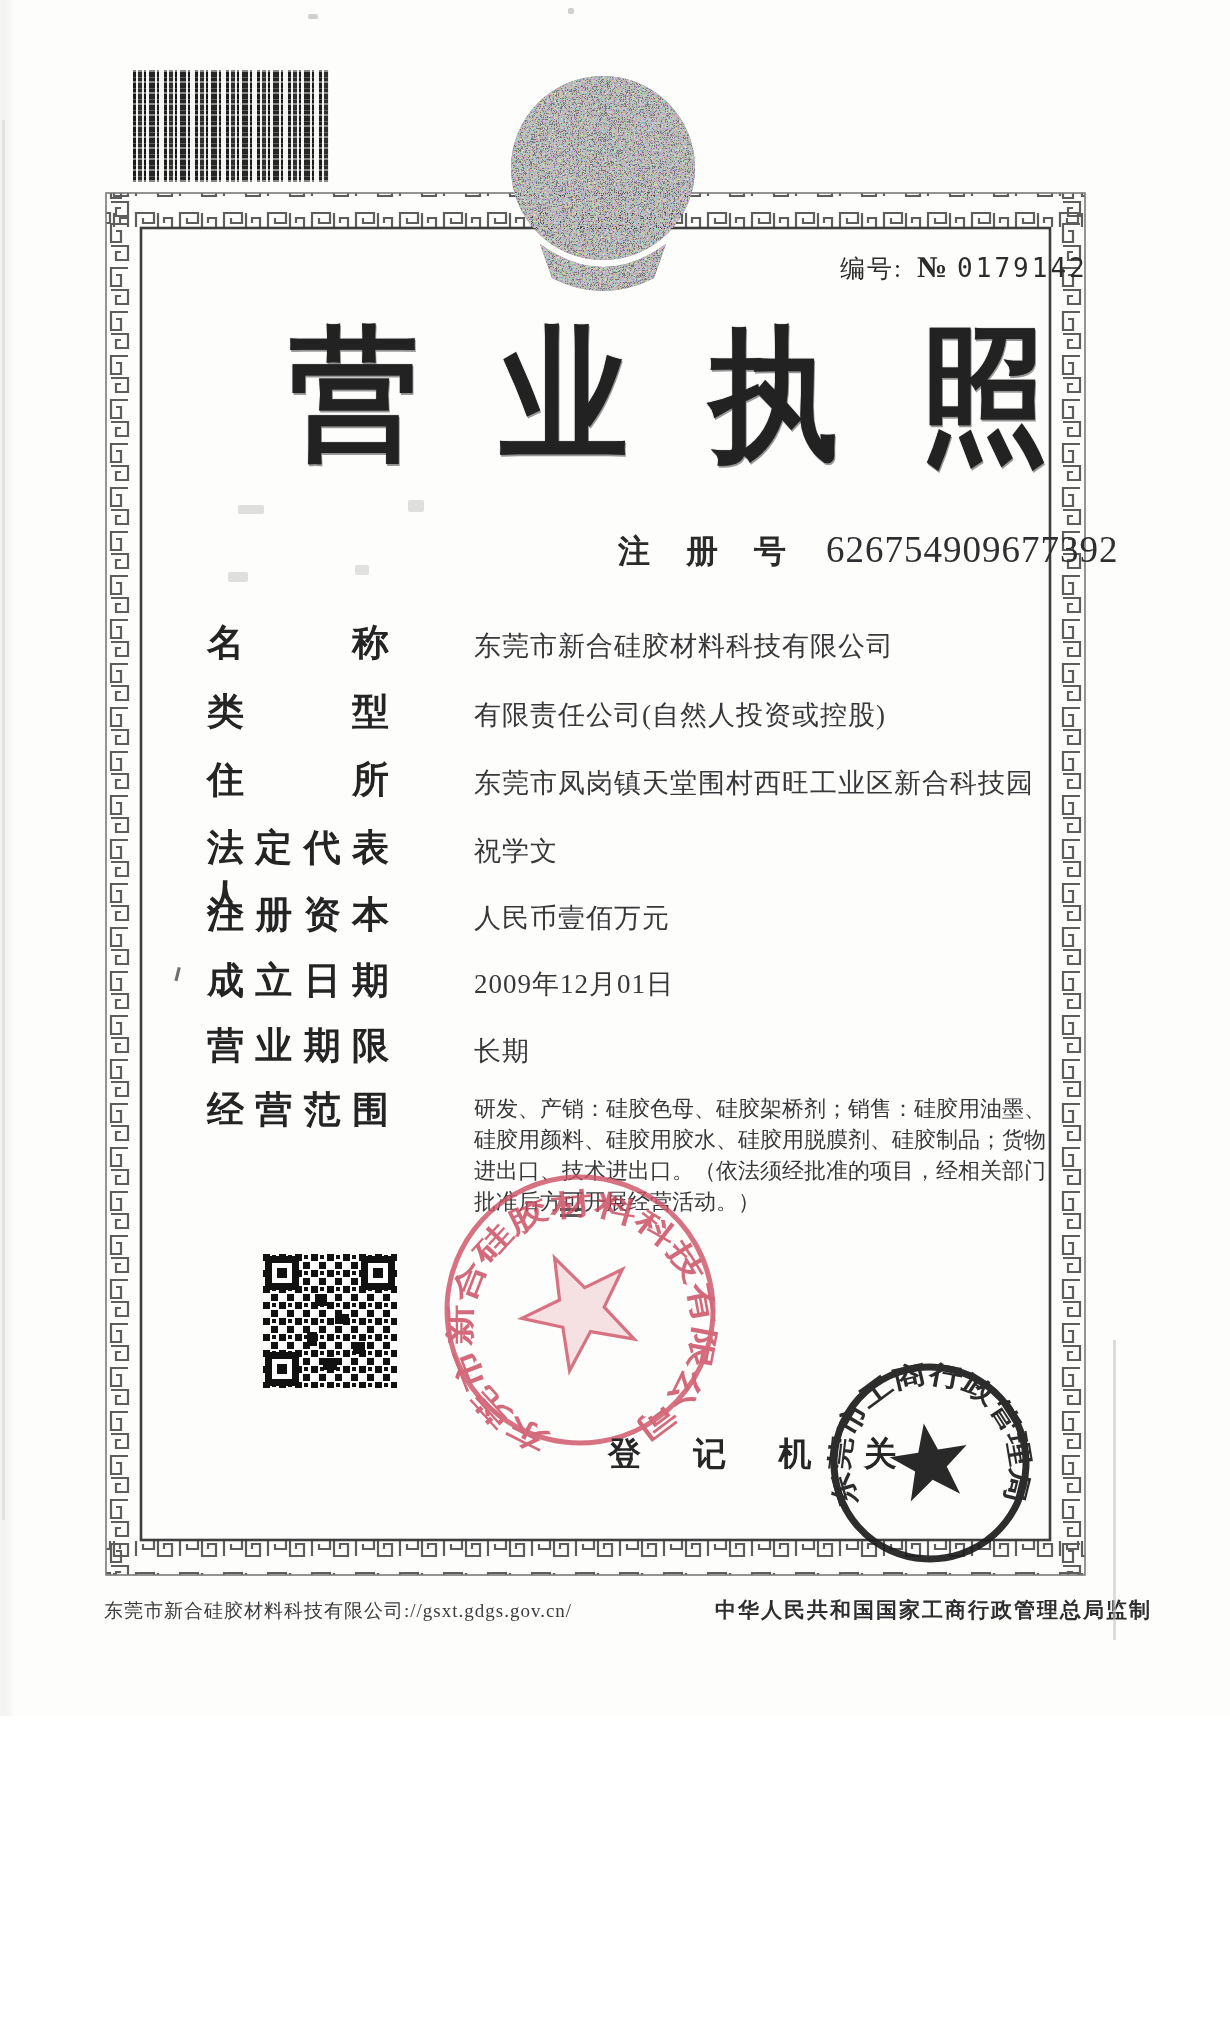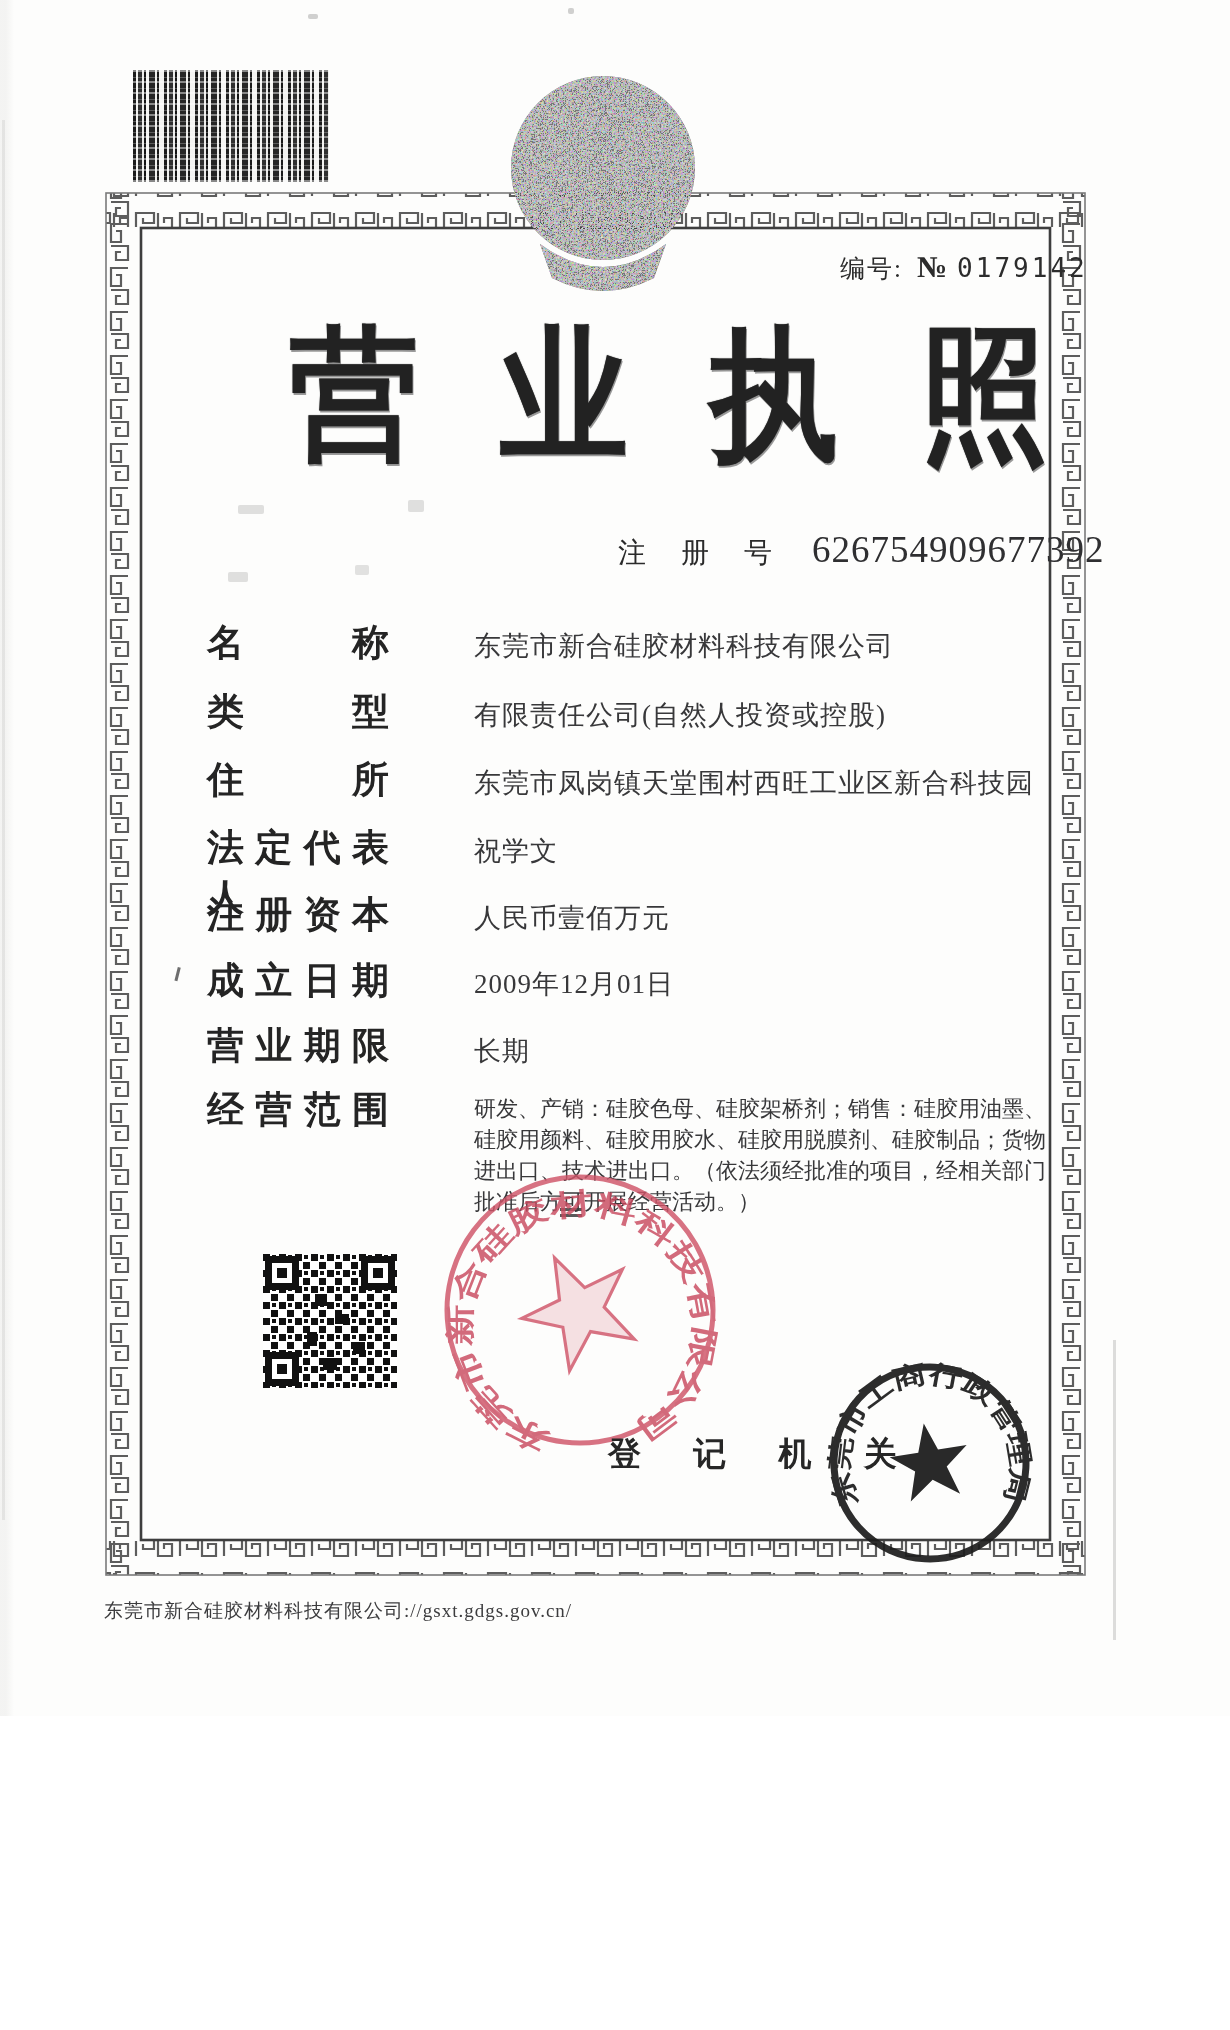--- a/index.html
+++ b/index.html
@@ -41,21 +41,21 @@
   .serial .no-sym{ font-weight:bold; font-size:30px; padding:0 8px 0 14px;}
   .serial .no-digits{ font-family:"DejaVu Sans Mono", monospace; font-size:26px; letter-spacing:3px;}
 
   .title{
     font-family:"Liberation Sans", sans-serif;
     font-weight:900; font-size:128px; letter-spacing:82px;
     color:#222; transform:scaleY(1.12); transform-origin:top left;
     text-shadow:0 0 1px #444, 1px 1px 0 rgba(90,90,90,.6);
     white-space:nowrap;
   }
-  .regno-label{ font-size:28px; font-weight:400; letter-spacing:14px; color:#2a2a2a;}
+  .regno-label{ font-size:32px; font-weight:700; letter-spacing:14px; color:#2a2a2a;}
   .regno-value{ font-size:37px; letter-spacing:1px; color:#2f2f31;}
 
   .issuer{ font-size:33px; font-weight:600; letter-spacing:22px; color:#262626;}
   .dateline{ font-size:31px; color:#2b2b2b; letter-spacing:2px;}
   .dateline span{ display:inline-block; }
 
   .footer-left{ font-size:19px; color:#3c3c3e; letter-spacing:1px;}
   .footer-right{ font-size:21px; font-weight:600; color:#2e2e30; letter-spacing:2px;}
 
   
@@ -219,20 +219,21 @@
       <defs>
         <path id="blkRing" d="M -66 48 A 81 81 0 1 1 66 48"></path>
       </defs>
       <text font-size="26" fill="#1b1b1b" font-family="Liberation Serif, serif" font-weight="700">
         <textPath href="#blkRing" startOffset="6" textLength="330" lengthAdjust="spacingAndGlyphs">东莞市工商行政管理局</textPath>
       </text>
     </g>
   </svg>
 
   <div class="abs footer-left" style="left:104px;top:1598px;">东莞市新合硅胶材料科技有限公司://gsxt.gdgs.gov.cn/</div>
+  <div class="abs footer-right" style="left:715px;top:1596px;">中华人民共和国国家工商行政管理总局监制</div>
 
   <div class="abs smudge" style="left:308px;top:14px;width:10px;height:5px;"></div>
   <div class="abs smudge" style="left:568px;top:8px;width:6px;height:6px;"></div>
   <div class="abs smudge" style="left:238px;top:505px;width:26px;height:9px;opacity:.3;"></div>
   <div class="abs smudge" style="left:408px;top:500px;width:16px;height:12px;opacity:.3;"></div>
   <div class="abs smudge" style="left:228px;top:572px;width:20px;height:10px;opacity:.3;"></div>
   <div class="abs smudge" style="left:355px;top:565px;width:14px;height:10px;opacity:.28;"></div>
   <div class="abs tick-mark" style="left:176px;top:968px;"></div>
   <div class="abs edge-streak" style="left:1113px;top:1340px;height:300px;"></div>
   <div class="abs edge-streak" style="left:2px;top:120px;height:1400px;opacity:.35;"></div>

